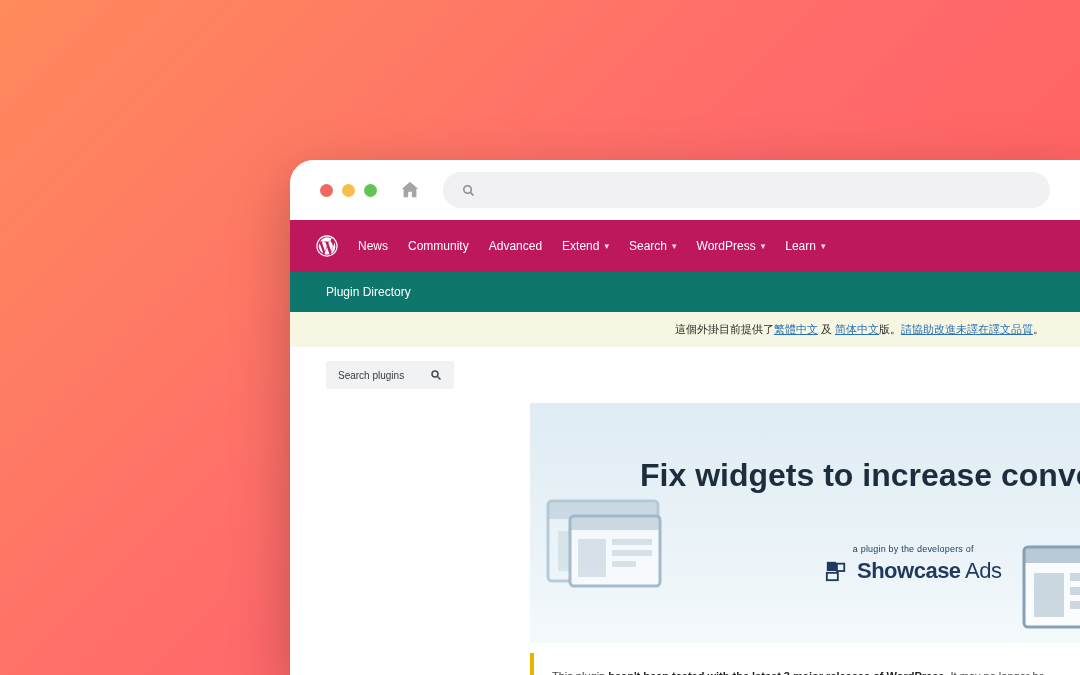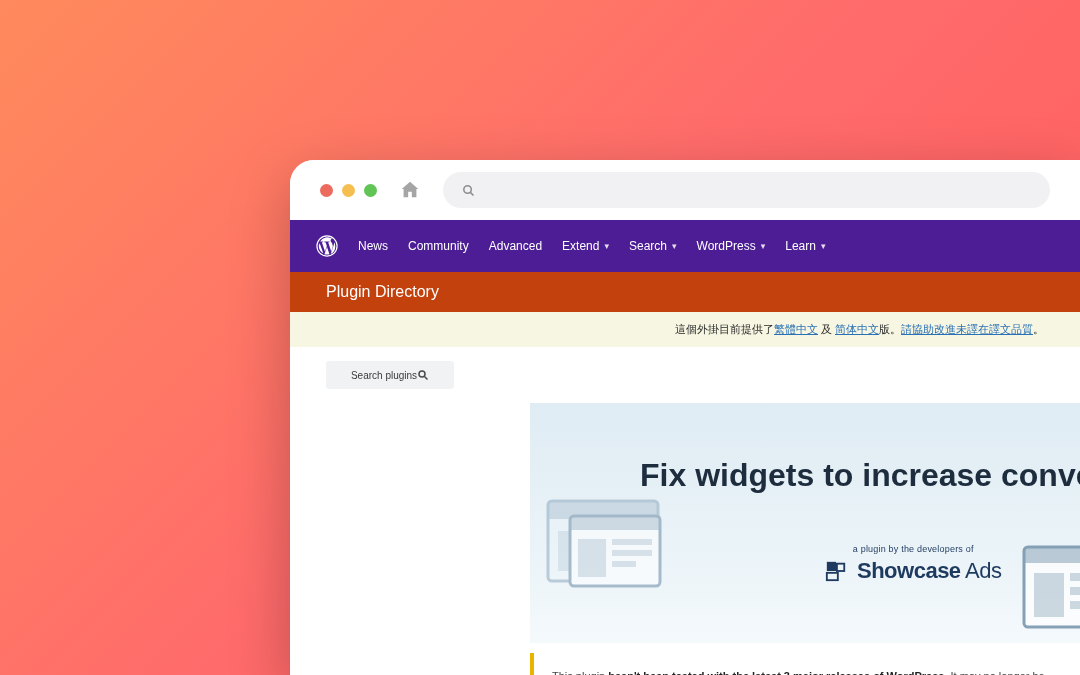--- a/index.html
+++ b/index.html
@@ -42,41 +42,41 @@
   background: #f1f1f3;
   border-radius: 18px;
   display: flex;
   align-items: center;
   padding: 0 18px;
   margin-left: 8px;
 }
 .url-bar svg { color: #8e8e8e; }
 .content-area { height: calc(100% - 60px); overflow: hidden; }
 .wp-topnav {
-  background: #4c1d95;
+  background: #be185d;
   height: 52px;
   display: flex;
   align-items: center;
   padding: 0 26px;
   gap: 20px;
   color: #fff;
   font-size: 12px;
 }
 .wp-logo { width: 22px; height: 22px; }
 .wp-logo svg { width: 100%; height: 100%; }
 .wp-topnav-item { display: flex; align-items: center; gap: 5px; cursor: pointer; font-size: 12px; }
 .wp-topnav-item .chev { font-size: 9px; opacity: 0.85; }
 .wp-subnav {
-  background: #c2410c;
+  background: #0f766e;
   height: 40px;
   display: flex;
   align-items: center;
   padding: 0 36px;
   color: #fff;
-  font-size: 16px;
+  font-size: 12px;
 }
 .notice-bar {
   background: #f7f6e2;
   padding: 10px 36px;
   text-align: right;
   font-size: 11px;
   color: #2b2b2b;
 }
 .notice-bar a { color: #2b72b5; text-decoration: underline; }
 .notice-sep { margin: 0 3px; }
@@ -84,21 +84,21 @@
   padding: 14px 36px;
 }
 .search-box {
   width: 128px;
   height: 28px;
   background: #f1f2f4;
   border-radius: 3px;
   display: flex;
   align-items: center;
   padding: 0 12px;
-  justify-content: center;
+  justify-content: space-between;
 }
 .search-box span { font-size: 10px; color: #3a3a3a; }
 .search-box svg { color: #4a4a4a; }
 .hero {
   margin: 0 0 0 240px;
   height: 240px;
   background: linear-gradient(180deg, #dfecf3 0%, #eaf3f8 60%, #f4f9fc 100%);
   position: relative;
   overflow: hidden;
 }

